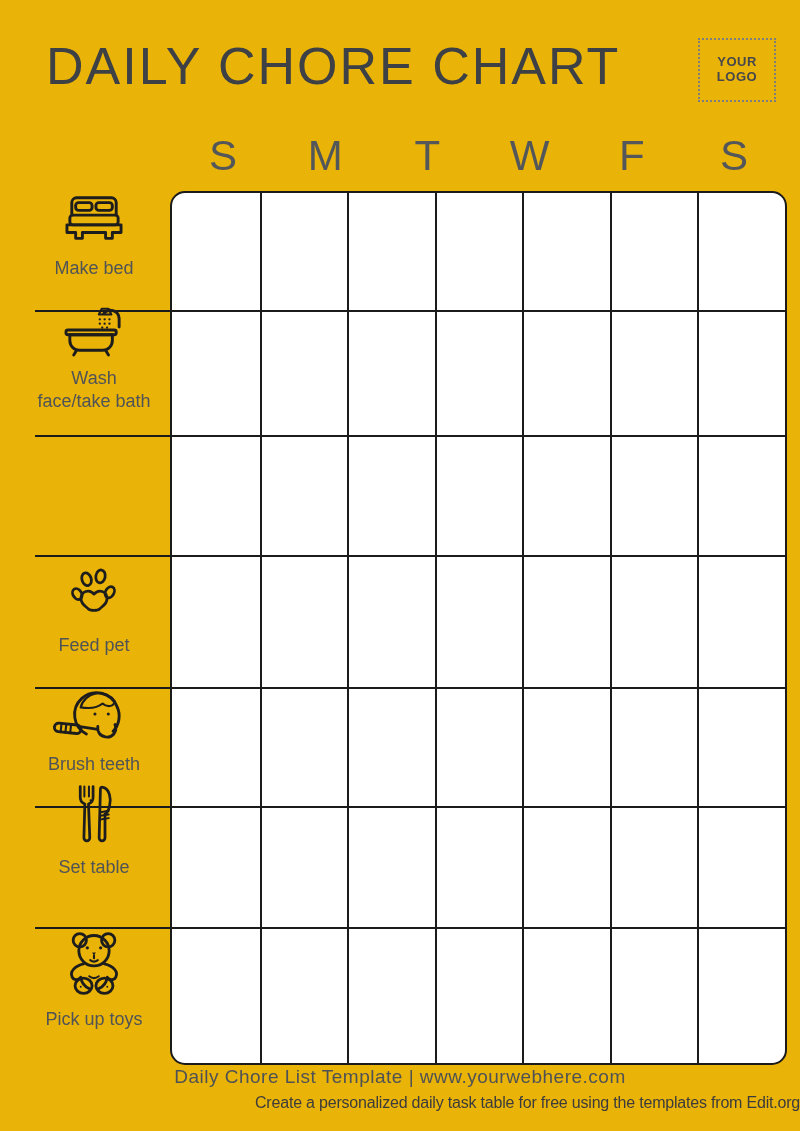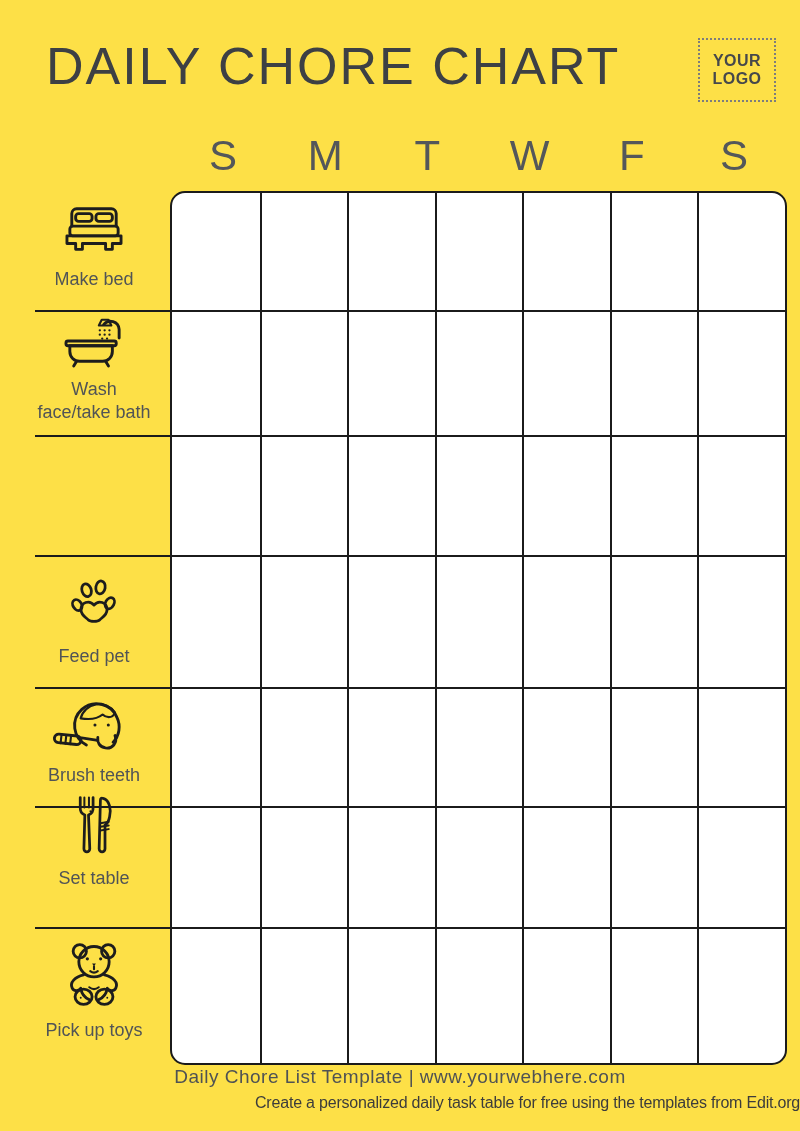--- a/index.html
+++ b/index.html
@@ -1,32 +1,32 @@
 <!DOCTYPE html>
 <html><head>
 <meta charset="utf-8">
 <style>
   html,body{margin:0;padding:0;background:#ffffff;}
   .sheet{
-    position:relative;width:800px;height:1131px;background:#fde047;
+    position:relative;width:800px;height:1131px;background:#eab308;
     font-family:"Liberation Sans",sans-serif;overflow:hidden;
   }
   
   .title{
     position:absolute;left:46px;top:36px;width:600px;
     font-size:52px;font-weight:500;letter-spacing:2px;color:#3d4044;
     white-space:nowrap;
   }
   .logo-box{
     position:absolute;top:38px;right:24px;width:74px;height:60px;
     border:2px dotted #7d7d7d;display:flex;align-items:center;justify-content:center;
     text-align:center;
   }
   .logo-box .logo-text{
-    font-size:16px;font-weight:bold;color:#46484b;line-height:1.15;
+    font-size:13px;font-weight:bold;color:#46484b;line-height:1.15;
     letter-spacing:.5px;white-space:pre-line;
   }
   
   .day-row{
     position:absolute;left:172px;top:126px;width:613px;height:60px;
     display:flex;align-items:center;
   }
   .day-cell{
     flex:1;text-align:center;font-size:42px;font-weight:500;color:#54575a;
   }
@@ -42,21 +42,21 @@
   .cell.first-col{border-left:none;}
   .row-sep{
     position:absolute;left:35px;width:750px;height:2px;background:#1b1b1b;
   }
   .sep1{top:310px}.sep2{top:435px}.sep3{top:555px}
   .sep4{top:687px}.sep5{top:806px}.sep6{top:927px}
   
   .chore-cell{
     position:absolute;left:14px;width:160px;
     display:flex;flex-direction:column;align-items:center;justify-content:flex-end;
-    gap:9px;padding-bottom:20px;box-sizing:border-box;text-align:center;
+    gap:9px;padding-bottom:31px;box-sizing:border-box;text-align:center;
   }
   .row1{top:193px;height:117px}
   .row2{top:324px;height:119px}
   .row3{top:438px;height:117px}
   .row4{top:558px;height:129px}
   .row5{top:690px;height:116px}
   .row6{top:809px;height:100px}
   .row7{top:930px;height:131px}
   .chore-text{
     font-size:18px;color:#515456;line-height:1.25;white-space:pre-line;

